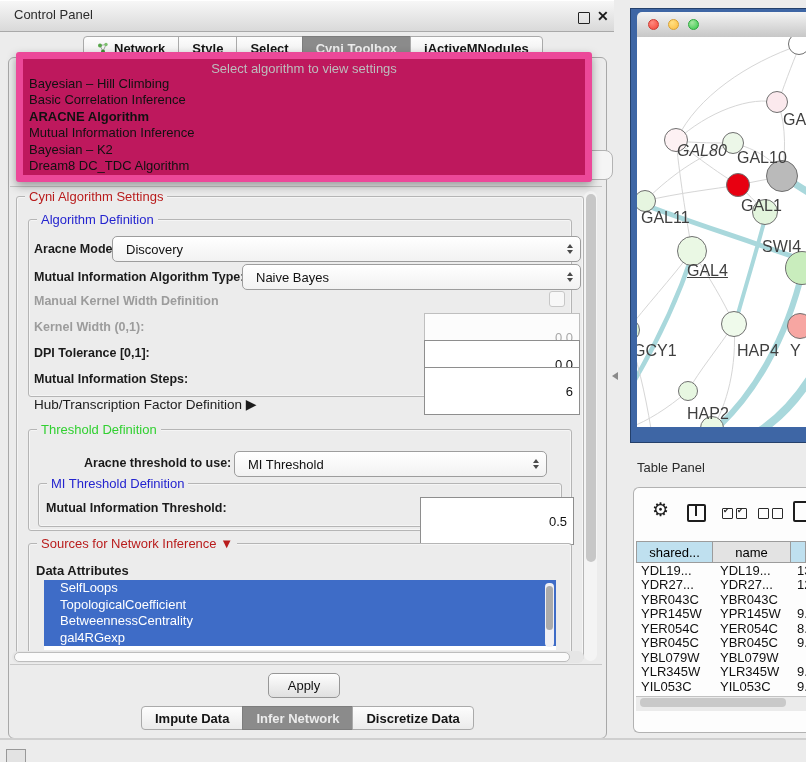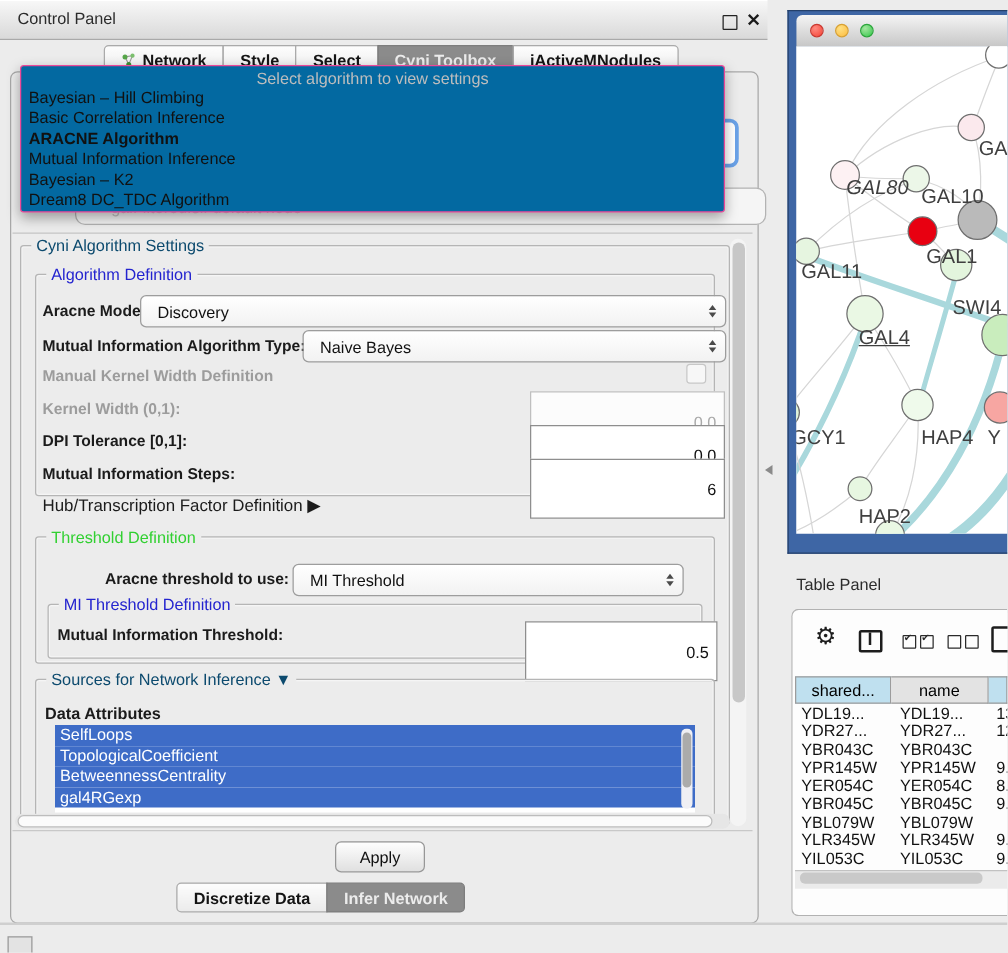--- a/index.html
+++ b/index.html
@@ -18,55 +18,55 @@
   #bottom-tabs{left:142px;top:706px;height:24px;display:flex;z-index:6}
   .tab{display:inline-flex;align-items:center;gap:5px;padding:0 13px;height:22px;
       background:linear-gradient(#fdfdfd,#ebebeb);border:1px solid #aaa;margin-left:-1px;
       font-size:13px;font-weight:bold;color:#141414;white-space:nowrap}
   .tab:first-child{border-radius:4px 0 0 0}
   .tab:last-child{border-radius:0 4px 0 0}
   #bottom-tabs .tab:first-child{border-radius:4px 0 0 4px}
   #bottom-tabs .tab:last-child{border-radius:0 4px 4px 0}
   .tab.sel{background:#8b8b8b;color:#ececec;border-color:#7d7d7d}
   
-  #popup{left:16px;top:52px;width:562px;height:116px;background:#0369a1;border:1px solid #ec4899;
+  #popup{left:16px;top:52px;width:562px;height:116px;background:#be185d;border:7px solid #ec4899;
       border-radius:3px;box-shadow:0 4px 10px rgba(0,0,0,.35);z-index:40}
   #dd-prompt{left:0;top:2px;width:100%;text-align:center;font-size:13px;color:#bdbdbd}
   #dd-items{left:6px;top:17px;right:4px}
   .dd-item{font-size:13px;color:#111;line-height:16.4px;padding-left:0;white-space:nowrap}
   .dd-item.hl{font-weight:bold}
   
   #net-sel{left:60px;top:150px;width:523px;height:28px;border:1px solid #b3b3b3;border-radius:8px;
       background:#f5f5f5;z-index:1;display:flex;align-items:center;padding-left:28px;
       font-size:13px;color:#c6c6c6}
   #focus-frag{left:560px;top:95px;width:25px;height:33px;border:3px solid #6aa2e8;border-radius:7px;
       background:#fff;z-index:5}
   #box-divider{left:10px;top:186px;width:592px;height:1px;background:#c4c4c4}
   #pane-bottom{left:10px;top:664px;width:592px;height:1px;background:#c8c8c8}
   
   .grp{position:absolute;border:1px solid #b5b5b5;border-radius:3px;box-shadow:inset 0 0 0 1px #f5f5f5}
-  .legend{position:absolute;top:-8px;left:8px;background:#ececec;padding:0 4px;font-size:13px;color:#0c4a6e;white-space:nowrap}
+  .legend{position:absolute;top:-8px;left:8px;background:#ececec;padding:0 4px;font-size:13px;color:#b91c1c;white-space:nowrap}
   .legend.blue{color:#2424cf}
   .legend.green{color:#31d031}
   .lbl{position:absolute;font-size:12.5px;font-weight:bold;color:#1b1b1b;white-space:nowrap}
   .lbl.dis{color:#9c9c9c}
   .plain{position:absolute;font-size:13.5px;color:#1b1b1b;white-space:nowrap}
   
   .combo{position:absolute;background:linear-gradient(#ffffff,#f2f2f2);border:1px solid #9d9d9d;
       border-radius:5px;font-size:13px;color:#111;display:flex;align-items:center;padding-left:13px}
   .stp{position:absolute;right:7px;top:50%;transform:translateY(-50%);display:flex;flex-direction:column;align-items:center;gap:2px}
   .tri-up{width:0;height:0;border-left:3.5px solid transparent;border-right:3.5px solid transparent;border-bottom:4.5px solid #4a4a4a}
   .tri-dn{width:0;height:0;border-left:3.5px solid transparent;border-right:3.5px solid transparent;border-top:4.5px solid #4a4a4a}
   .tfield{position:absolute;background:#fff;border:1px solid #8e8e8e;font-size:13px;color:#111;
       display:flex;align-items:center;justify-content:flex-end;padding:12px 6px}
   .tfield.dis{border-color:#bfbfbf;color:#a9a9a9;background:#fcfcfc}
   .checkbox{position:absolute;width:14px;height:14px;border:1px solid #c7c7c7;border-radius:3px;background:#f7f7f7}
   
   #attr-list{left:44px;top:580px;width:512px;height:70px;background:#fff;overflow:hidden}
-  .attr-item{height:16.5px;line-height:16.5px;background:#3e6cc7;color:#fff;font-size:13px;padding-left:4px;white-space:nowrap}
+  .attr-item{height:16.5px;line-height:16.5px;background:#3e6cc7;color:#fff;font-size:13px;padding-left:16px;white-space:nowrap}
   #attr-vscroll{left:545px;top:583px;width:9px;height:64px;background:#efeff4;border-radius:4px}
   #attr-thumb{left:546px;top:586px;width:7px;height:44px;background:#ababab;border-radius:4px}
   
   #v-scroll{left:584px;top:191px;width:13px;height:470px;background:#f4f4f4;border-radius:7px}
   #v-thumb{left:586px;top:194px;width:10px;height:368px;background:#c7c7c7;border-radius:6px}
   #h-scroll{left:12px;top:651px;width:572px;height:12px;background:#e6e6e6;border-radius:6px}
   #h-thumb{left:14px;top:652px;width:556px;height:10px;background:#fbfbfb;border:1px solid #bdbdbd;border-radius:6px;box-sizing:border-box}
   
   #apply-btn{left:268px;top:673px;width:70px;height:23px;border:1px solid #979797;border-radius:5px;
       background:linear-gradient(#fefefe,#e0e0e0);font-size:13px;color:#111;display:flex;align-items:center;justify-content:center}
@@ -231,24 +231,27 @@
 
 <div class="abs" id="v-scroll"></div>
 <div class="abs" id="v-thumb"></div>
 <div class="abs" id="h-scroll"></div>
 <div class="abs" id="h-thumb"></div>
 <div class="abs" id="pane-bottom"></div>
 
 <div class="abs" id="apply-btn">Apply</div>
 <div class="abs" id="bottom-tabs">
     <div class="tab">
-      <span>Discretize Data</span>
+      <span>Impute Data</span>
     </div>
     <div class="tab sel">
       <span>Infer Network</span>
+    </div>
+    <div class="tab">
+      <span>Discretize Data</span>
     </div>
   </div>
 
 <div class="abs" id="popup">
   <div class="abs" id="dd-prompt">Select algorithm to view settings</div>
   <div class="abs" id="dd-items">
       <div class="dd-item">Bayesian – Hill Climbing</div>
       <div class="dd-item">Basic Correlation Inference</div>
       <div class="dd-item hl">ARACNE Algorithm</div>
       <div class="dd-item">Mutual Information Inference</div>

